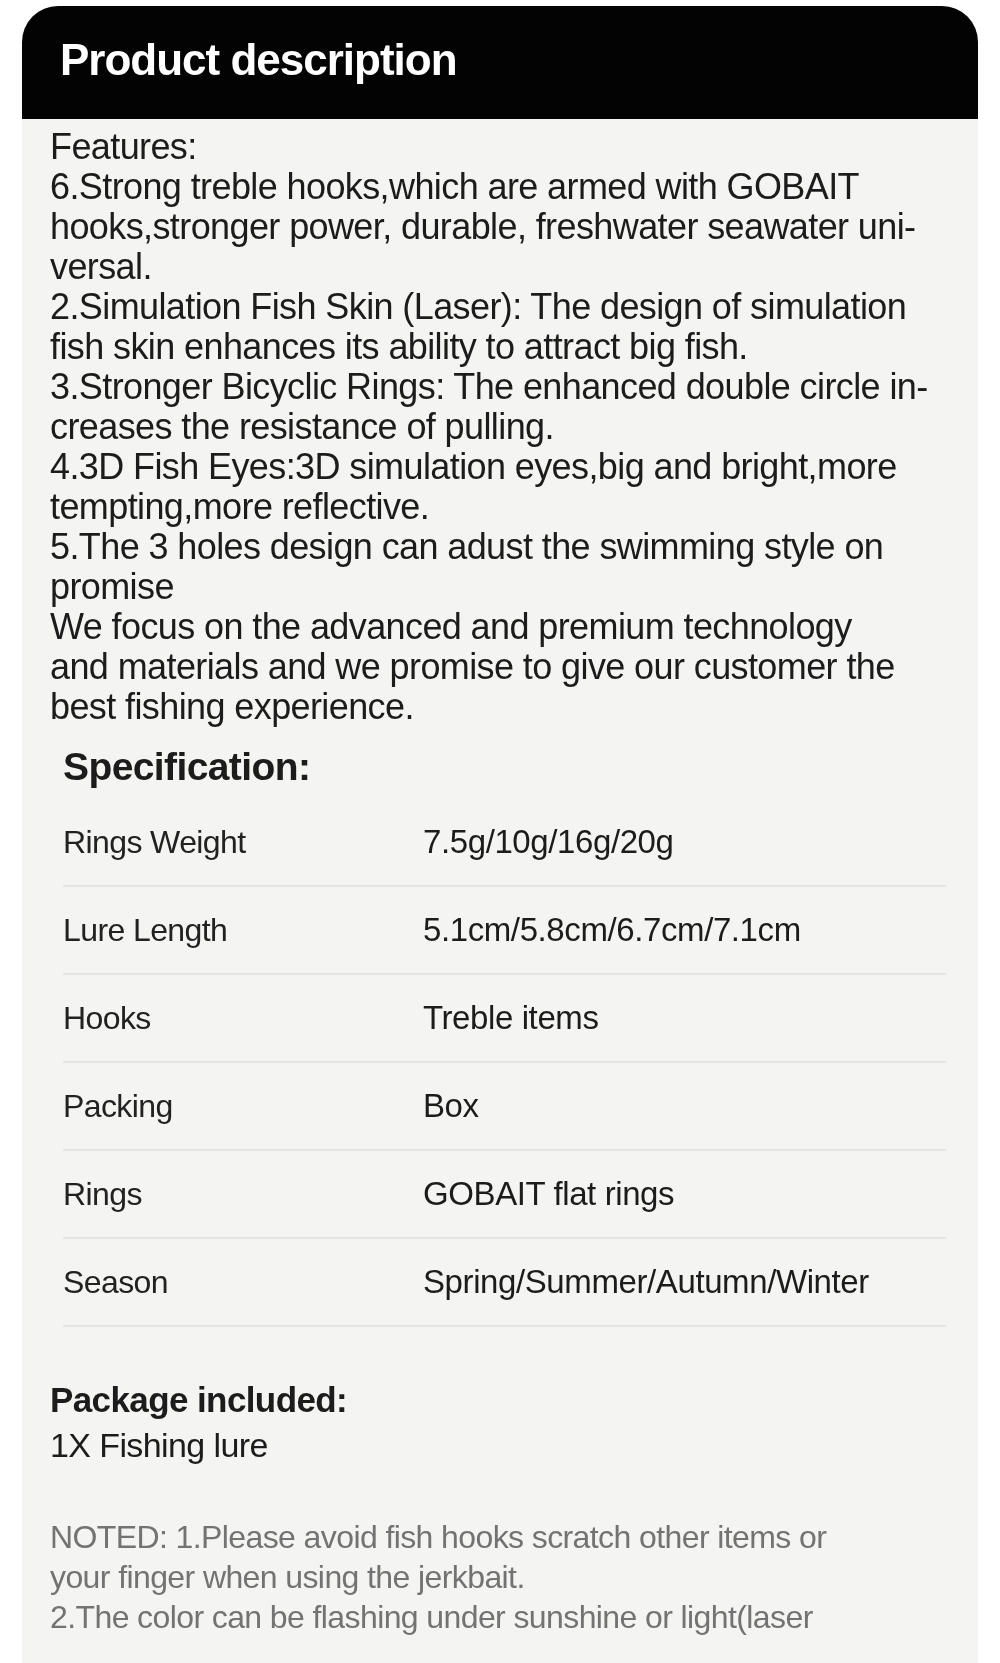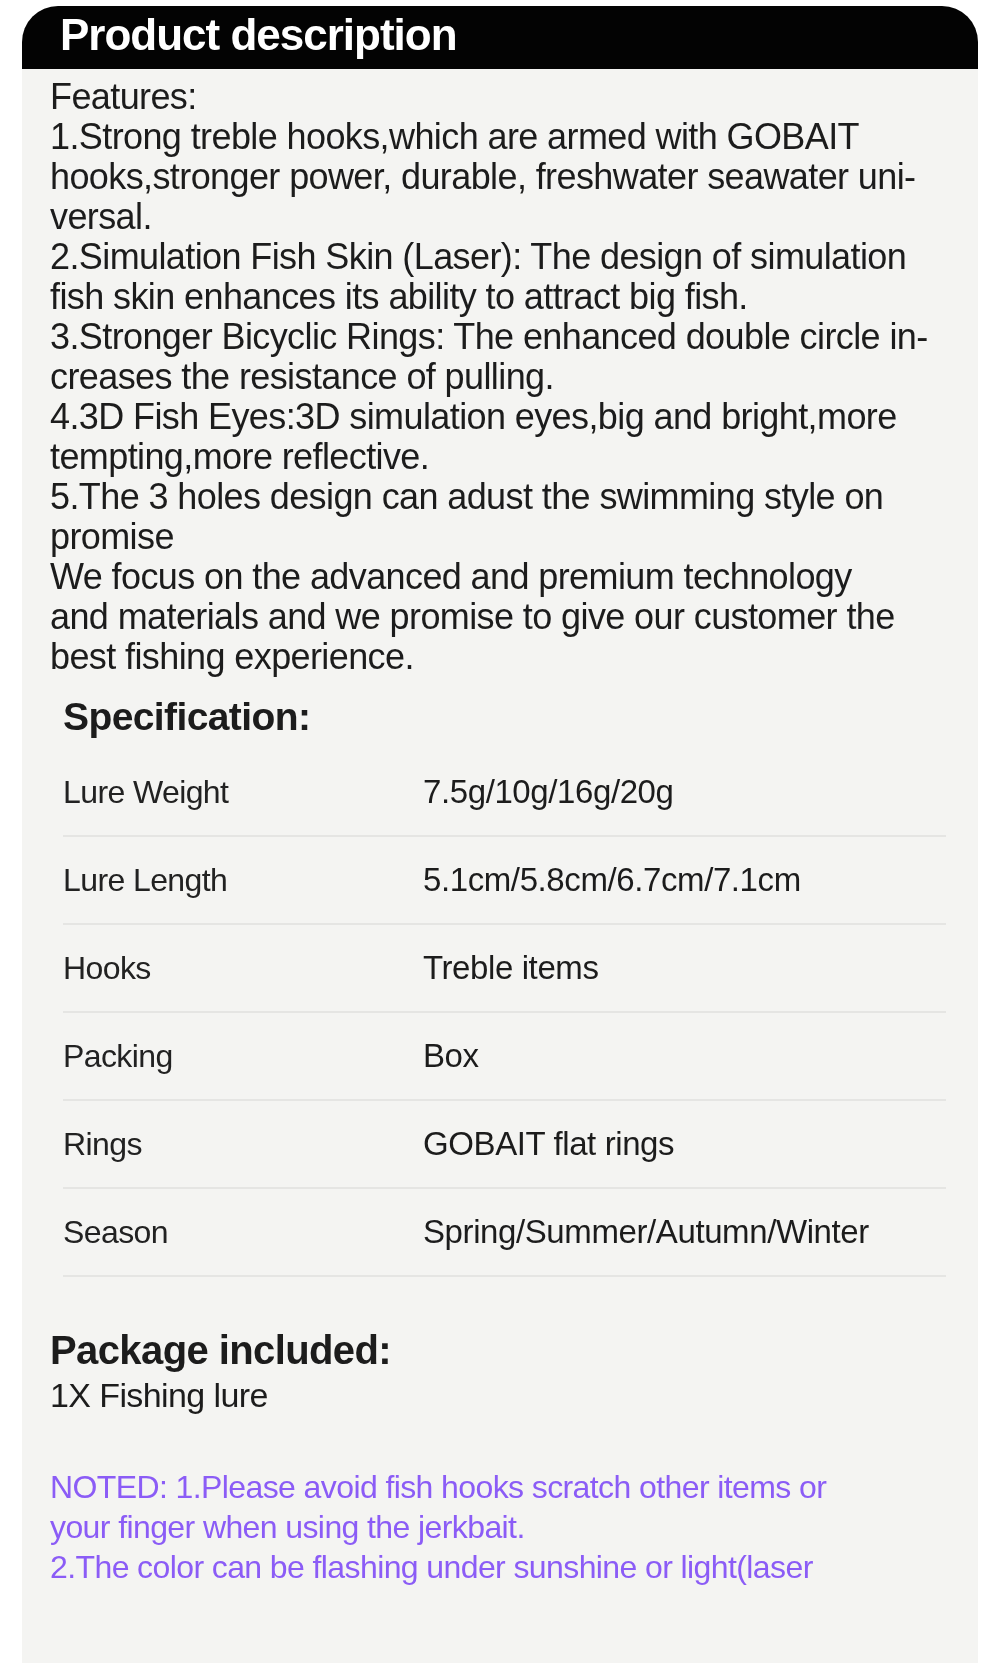--- a/index.html
+++ b/index.html
@@ -18,21 +18,21 @@
     position: absolute;
     left: 22px;
     top: 6px;
     width: 956px;
     height: 1657px;
     display: flex;
     flex-direction: column;
   }
   .header-bar {
     background: #030303;
-    height: 63px;
+    height: 113px;
     border-radius: 36px 36px 0 0;
     display: flex;
     align-items: center;
     padding-left: 38px;
     flex: 0 0 auto;
   }
   .header-title {
     color: #ffffff;
     font-size: 44px;
     font-weight: bold;
@@ -79,75 +79,75 @@
     font-size: 33px;
     letter-spacing: -0.4px;
     color: #1c1c1c;
     white-space: nowrap;
   }
   .package-block {
     margin-top: 50px;
   }
   .package-heading {
     margin: 0;
-    font-size: 40px;
+    font-size: 35px;
     font-weight: bold;
     letter-spacing: -0.6px;
     line-height: 46px;
   }
   .package-item {
     font-size: 34px;
     letter-spacing: -0.6px;
     line-height: 44px;
   }
   .note-block {
     margin-top: 50px;
   }
   .note-line {
-    color: #8b5cf6;
+    color: #737373;
     font-size: 32px;
     letter-spacing: -0.6px;
     line-height: 40px;
     white-space: nowrap;
   }
 </style>
 </head>
 <body>
 
 <div class="panel">
 
   <div class="header-bar">
     <h1 class="header-title">Product description</h1>
   </div>
 
   <div class="content">
 
     <div class="features-block">
       <div class="features-line">Features:</div>
-      <div class="features-line">1.Strong treble hooks,which are armed with GOBAIT</div>
+      <div class="features-line">6.Strong treble hooks,which are armed with GOBAIT</div>
       <div class="features-line">hooks,stronger power, durable, freshwater seawater uni-</div>
       <div class="features-line">versal.</div>
       <div class="features-line">2.Simulation Fish Skin (Laser): The design of simulation</div>
       <div class="features-line">fish skin enhances its ability to attract big fish.</div>
       <div class="features-line">3.Stronger Bicyclic Rings: The enhanced double circle in-</div>
       <div class="features-line">creases the resistance of pulling.</div>
       <div class="features-line">4.3D Fish Eyes:3D simulation eyes,big and bright,more</div>
       <div class="features-line">tempting,more reflective.</div>
       <div class="features-line">5.The 3 holes design can adust the swimming style on</div>
       <div class="features-line">promise</div>
       <div class="features-line">We focus on the advanced and premium technology</div>
       <div class="features-line">and materials and we promise to give our customer the</div>
       <div class="features-line">best fishing experience.</div>
     </div>
 
     <h2 class="spec-heading">Specification:</h2>
 
     <div class="spec-table">
       <div class="spec-row">
-        <div class="spec-label">Lure Weight</div>
+        <div class="spec-label">Rings Weight</div>
         <div class="spec-value">7.5g/10g/16g/20g</div>
       </div>
       <div class="spec-row">
         <div class="spec-label">Lure Length</div>
         <div class="spec-value">5.1cm/5.8cm/6.7cm/7.1cm</div>
       </div>
       <div class="spec-row">
         <div class="spec-label">Hooks</div>
         <div class="spec-value">Treble items</div>
       </div>

